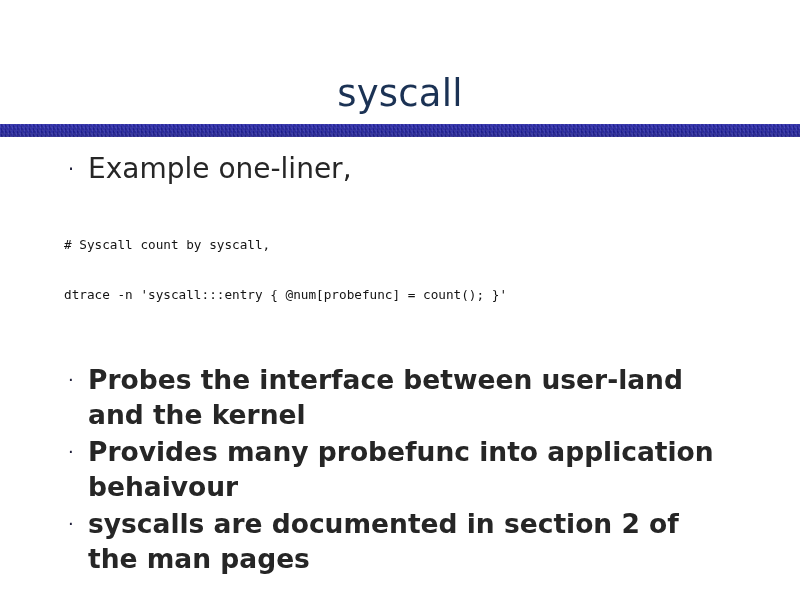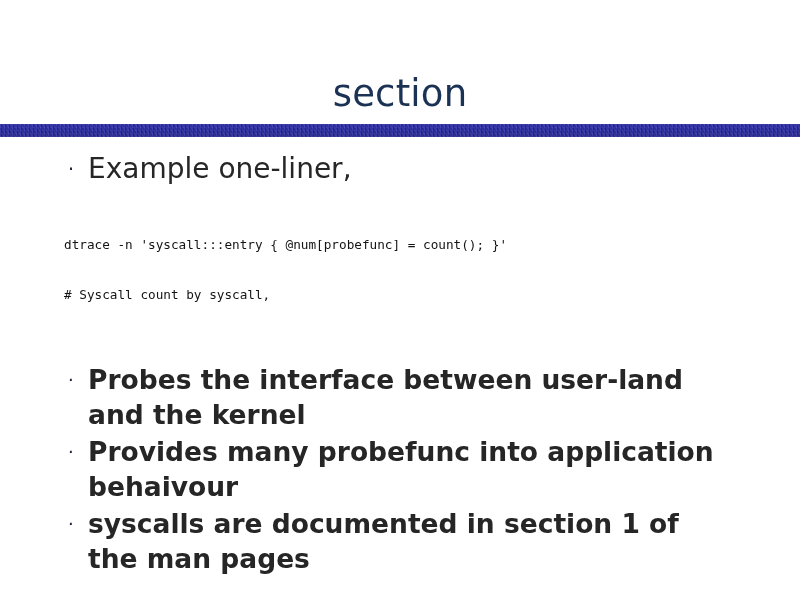--- a/index.html
+++ b/index.html
@@ -143,48 +143,48 @@
     line-height: 35px;
     max-width: 630px;
     font-weight: bold;
   }
 </style>
 </head>
 <body>
 
 <div class="slide">
 
-  <div class="slide-title">section</div>
+  <div class="slide-title">syscall</div>
 
   <div class="title-rule"></div>
 
   <div class="body">
 
     <div class="bullet-row bullet-lead">
       <span class="bullet-mark">·</span>
       <span class="bullet-text">Example one-liner,</span>
     </div>
 
     <div class="code-block">
+      <div># Syscall count by syscall,</div>
       <div>dtrace -n 'syscall:::entry { @num[probefunc] = count(); }'</div>
-      <div># Syscall count by syscall,</div>
     </div>
 
     <div class="bullet-list">
 
       <div class="bullet-row">
         <span class="bullet-mark">·</span>
         <span class="bullet-text">Probes the interface between user-land and the kernel</span>
       </div>
 
       <div class="bullet-row">
         <span class="bullet-mark">·</span>
         <span class="bullet-text">Provides many probefunc into application behaivour</span>
       </div>
 
       <div class="bullet-row">
         <span class="bullet-mark">·</span>
-        <span class="bullet-text">syscalls are documented in section 1 of the man pages</span>
+        <span class="bullet-text">syscalls are documented in section 2 of the man pages</span>
       </div>
 
     </div>
   </div>
 </div>
 
 </body></html>

